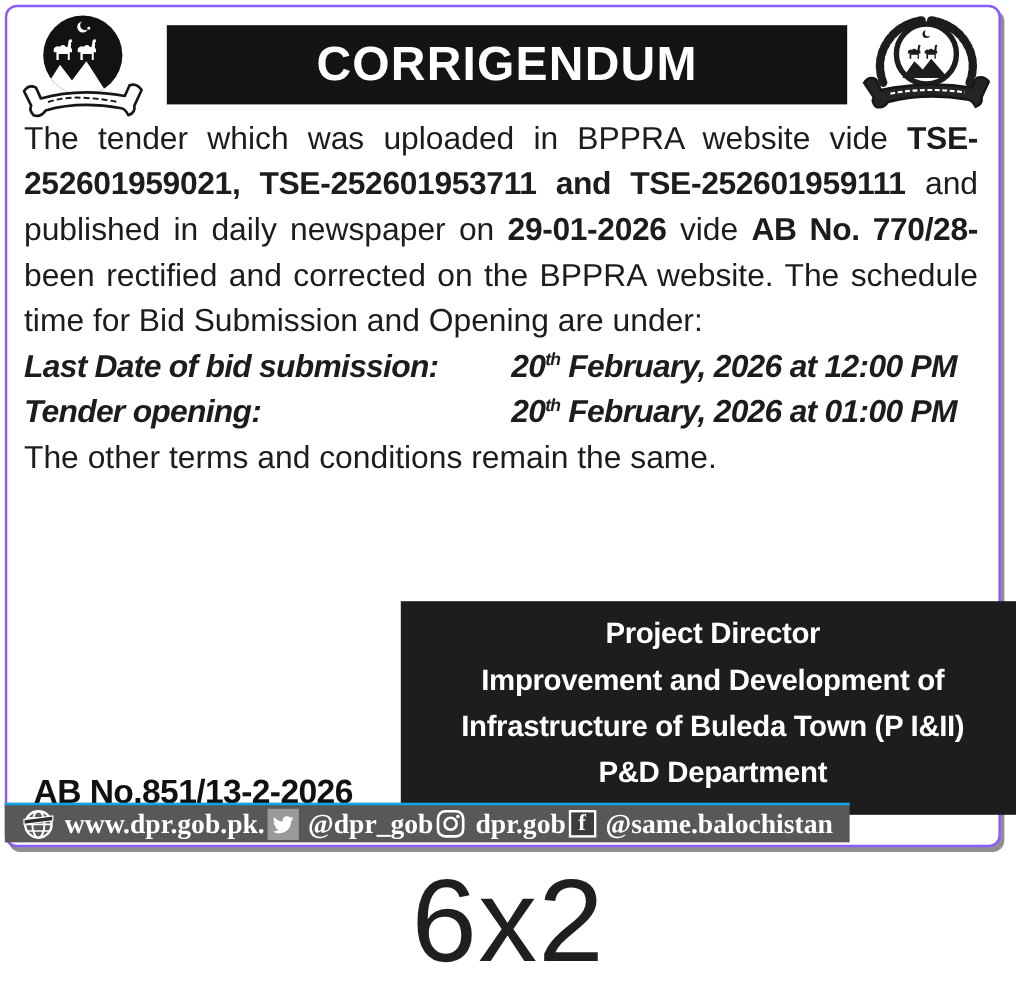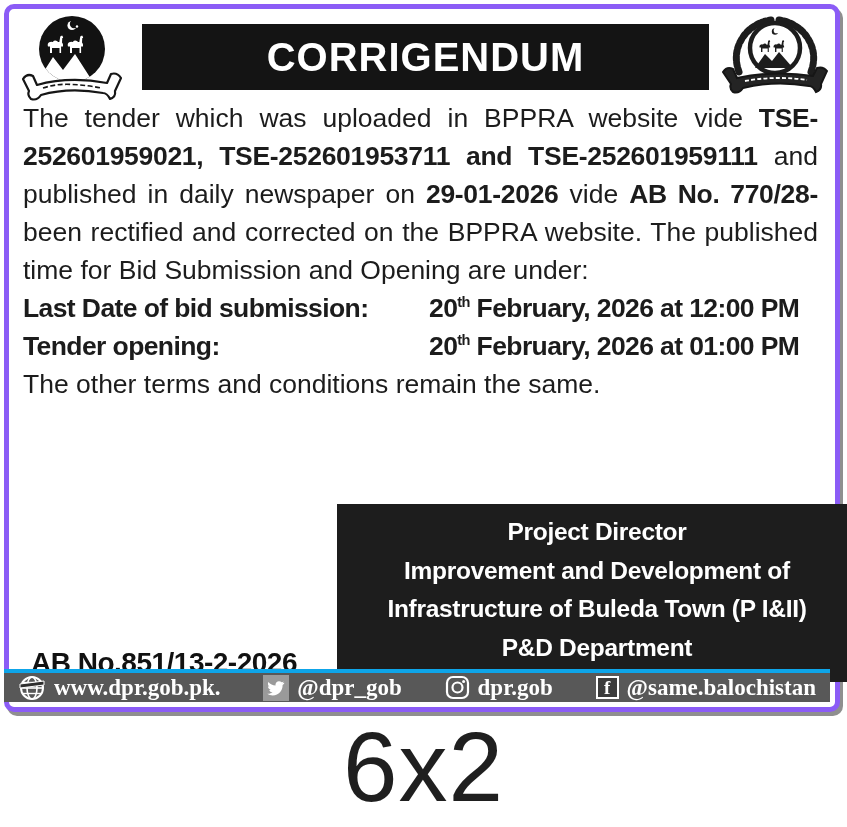--- a/index.html
+++ b/index.html
@@ -1,46 +1,46 @@
 <!DOCTYPE html>
 <html><head>
 <meta charset="utf-8">
 <style>
   html,body{margin:0;padding:0;background:#ffffff;}
   .page{position:relative;width:847px;height:827px;background:#fff;overflow:hidden;
         font-family:"Liberation Sans", sans-serif;color:#1a1a1a;}
   .frame{position:absolute;left:4px;top:4px;width:826px;height:698px;
-         border:5px solid #8b5cf6;border-radius:10px;background:#fff;
+         border:2px solid #8b5cf6;border-radius:10px;background:#fff;
          box-shadow:3px 4px 0 #8f8f8f;}
   
   .logo-left{position:absolute;left:8px;top:4px;width:110px;height:94px;}
   .logo-right{position:absolute;left:700px;top:1px;width:132px;height:96px;}
   .banner{position:absolute;left:133px;top:15px;width:567px;height:66px;background:#141414;
           display:flex;align-items:center;justify-content:center;}
   .banner-text{color:#fff;font-weight:bold;font-size:40px;letter-spacing:1px;}
   
   .body-text{position:absolute;left:14px;top:90px;width:795px;font-size:26.5px;
              line-height:38px;color:#1c1c1c;}
   .bline{width:100%;}
   .j{text-align:justify;text-align-last:justify;}
   .b{font-weight:bold;letter-spacing:-0.3px;}
-  .srow{display:flex;font-weight:bold;letter-spacing:-0.6px;}
+  .srow{display:flex;font-weight:bold;letter-spacing:-0.6px;font-style:italic;}
   .slabel{width:406px;flex:0 0 406px;}
   .sval sup{font-size:55%;vertical-align:super;line-height:0;}
   
   .sigbox{position:absolute;left:328px;top:495px;width:520px;height:178px;background:#1d1d1d;
           display:flex;flex-direction:column;justify-content:center;align-items:center;
           box-sizing:border-box;padding:2px 6px 8px 6px;}
   .sigline{color:#fff;font-weight:bold;font-size:24.5px;line-height:38.5px;
            letter-spacing:-0.3px;text-align:center;white-space:nowrap;}
   .ab-number{position:absolute;left:22px;top:638px;font-weight:bold;font-size:28px;
              letter-spacing:-0.5px;color:#111;}
   
-  .footer{position:absolute;left:4px;top:669px;width:826px;height:33px;background:#585858;
-          border-top:4px solid #0ea5e9;box-sizing:border-box;display:flex;align-items:center;
+  .footer{position:absolute;left:4px;top:669px;width:704px;height:33px;background:#585858;
+          border-top:2px solid #0ea5e9;box-sizing:border-box;display:flex;align-items:center;
           padding:0 14px;color:#fff;font-family:"Liberation Serif", serif;font-weight:bold;
           font-size:23px;}
   .f-item{display:flex;align-items:center;gap:8px;white-space:nowrap;}
   .f-gap{flex:1;}
   .f-icon{display:inline-flex;align-items:center;justify-content:center;}
   .tw-sq{width:26px;height:26px;background:#9a9a9a;display:inline-flex;align-items:center;
          justify-content:center;}
   .fb-sq{width:23px;height:23px;background:#3c3c3c;border:2px solid #fff;box-sizing:border-box;
          display:inline-flex;align-items:center;justify-content:center;
          font-family:"Liberation Serif", serif;font-weight:bold;font-size:19px;color:#fff;}
@@ -103,21 +103,21 @@
 
         <path d="M14,62 Q18,56 24,59 L28,68 Q66,60 104,66 L108,58 Q114,56 118,61 L112,74 Q113,80 107,82 Q104,76 100,76 Q66,70 34,78 Q30,84 24,82 Q20,78 22,74 Z" fill="#242424" stroke="#161616" stroke-width="2"></path>
         <path d="M36,71 Q66,65.5 98,70" fill="none" stroke="#fff" stroke-width="1.8" stroke-dasharray="4 2.2"></path>
       </svg>
     </div>
 
     <div class="body-text">
       <div class="bline j"><span>The tender which was uploaded in BPPRA website vide </span><span class="b">TSE-</span></div>
       <div class="bline j"><span class="b">252601959021, TSE-252601953711 and TSE-252601959111</span><span> and</span></div>
       <div class="bline j"><span>published in daily newspaper on </span><span class="b">29-01-2026</span><span> vide </span><span class="b">AB No. 770/28-</span></div>
-      <div class="bline j"><span>been rectified and corrected on the BPPRA website. The published</span></div>
+      <div class="bline j"><span>been rectified and corrected on the BPPRA website. The schedule</span></div>
       <div class="bline"><span>time for Bid Submission and Opening are under:</span></div>
 
       <div class="srow">
         <span class="slabel">Last Date of bid submission:</span>
         <span class="sval"><span>20</span><sup>th</sup><span> February, 2026 at 12:00 PM</span></span>
       </div>
       <div class="srow">
         <span class="slabel">Tender opening:</span>
         <span class="sval"><span>20</span><sup>th</sup><span> February, 2026 at 01:00 PM</span></span>
       </div>

